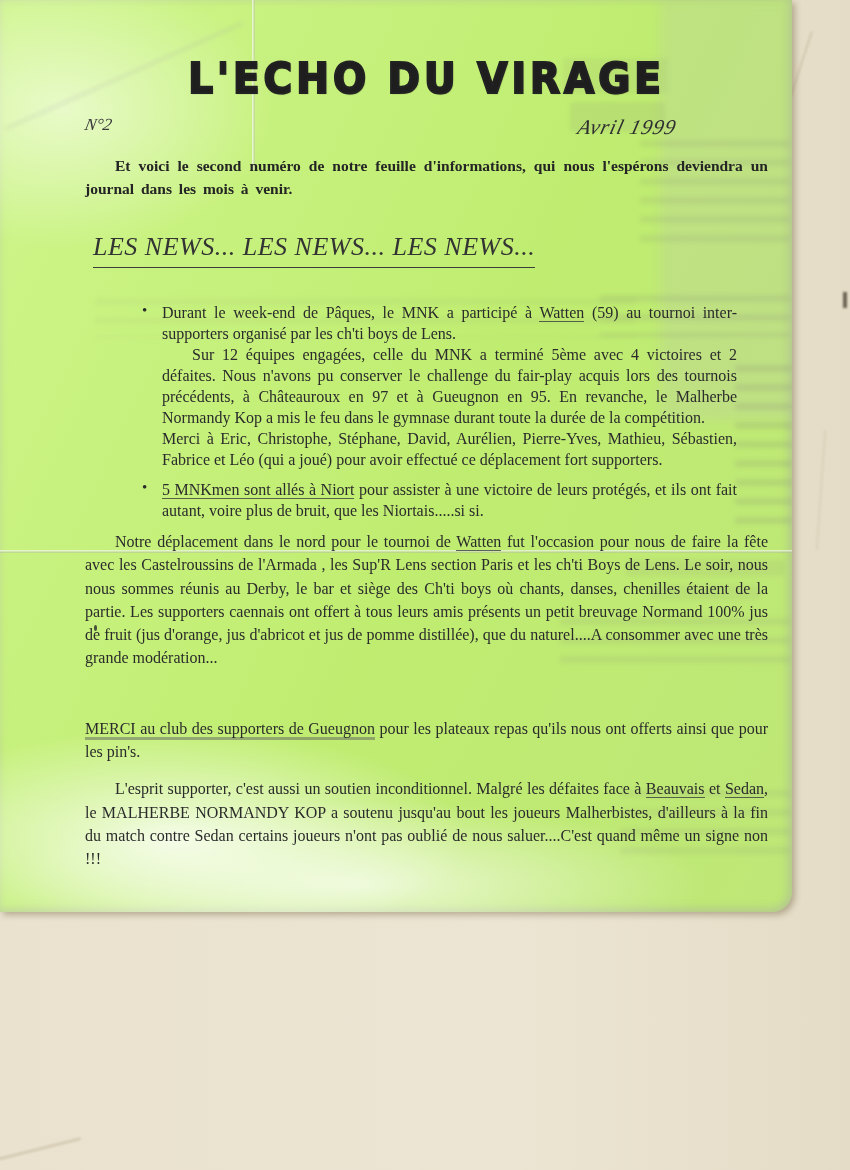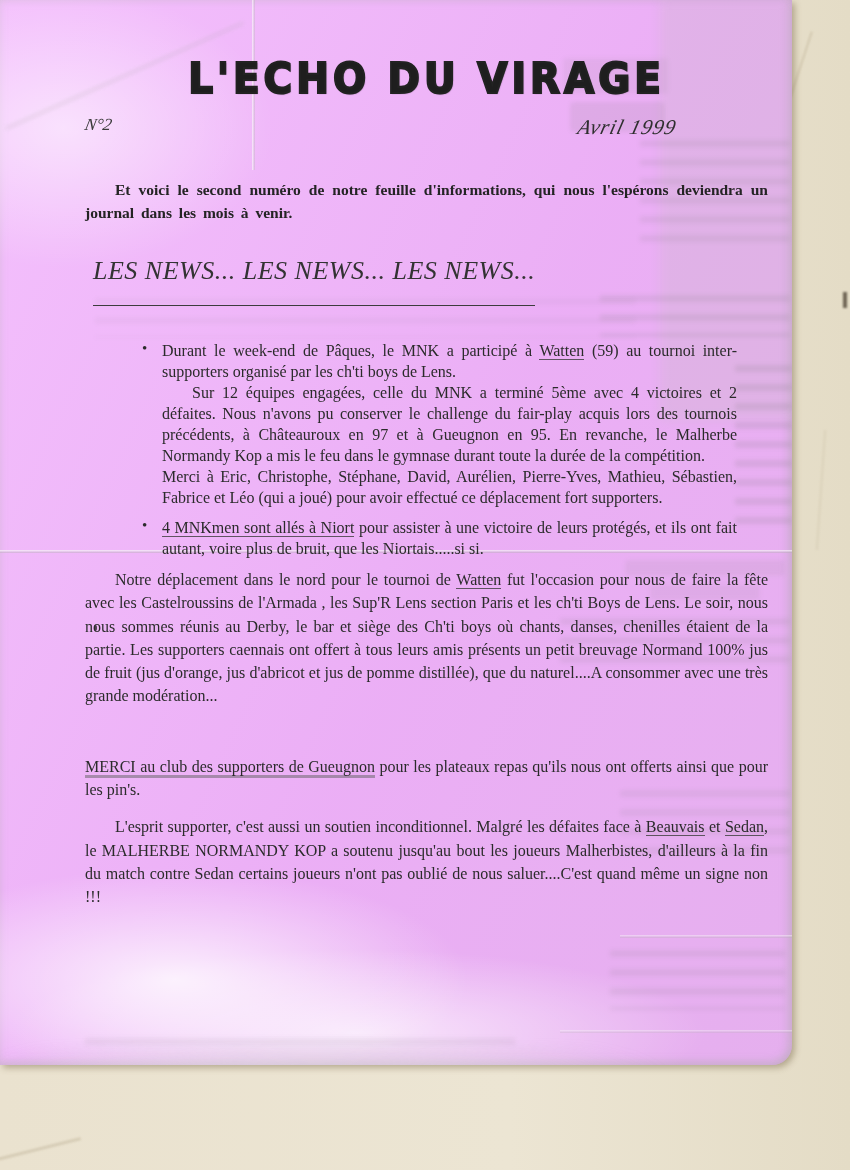--- a/index.html
+++ b/index.html
@@ -7,22 +7,22 @@
     width:850px;height:1170px;overflow:hidden;position:relative;
     background:#e7dfcc;
     font-family:"Liberation Serif","DejaVu Serif",serif;
   }
   
   .scan-bg{position:absolute;inset:0;
     background:linear-gradient(to right,#eae2cf 0%,#ece5d3 60%,#e4dcc6 100%);}
   .bg-crease{position:absolute;background:rgba(150,135,100,.25);filter:blur(1px);}
   
   .paper{
-    position:absolute;left:0;top:0;width:792px;height:1065px;
-    background:#f0abfc;
+    position:absolute;left:0;top:0;width:792px;height:912px;
+    background:#bef264;
     border-bottom-right-radius:20px;
     box-shadow:3px 3px 6px rgba(120,105,70,.45), inset -4px 0 8px rgba(160,160,158,.35), inset 0 -4px 8px rgba(170,170,168,.3);
     overflow:hidden;
   }
   .texture{position:absolute;inset:0;pointer-events:none;
     background:
       radial-gradient(ellipse 420px 160px at 22% 92%, rgba(255,255,255,.8), rgba(255,255,255,0) 70%),
       radial-gradient(ellipse 500px 120px at 45% 97%, rgba(255,255,255,.7), rgba(255,255,255,0) 70%),
       radial-gradient(ellipse 300px 200px at 8% 12%, rgba(255,255,255,.55), rgba(255,255,255,0) 70%),
       linear-gradient(115deg, rgba(255,255,255,.25) 0%, rgba(200,200,198,.12) 55%, rgba(190,190,188,.22) 100%);
@@ -54,26 +54,26 @@
     font-weight:bold;font-size:39px;letter-spacing:4px;color:#1e1e1e;
     -webkit-text-stroke:2px #222;
     transform:scaleY(1.1);
     text-shadow:1px 1px 1px rgba(30,30,30,.55);
     white-space:nowrap;
   }
   .meta-row{display:flex;justify-content:space-between;align-items:flex-start;
     margin-top:14px;padding-right:92px;}
   .issue-no{font-style:italic;font-size:17px;transform:skewX(-12deg);color:#3a3a3a;}
   .issue-date{font-style:italic;font-size:21px;transform:skewX(-14deg);color:#2f2f2f;letter-spacing:1px;}
-  .intro{margin:38px 0 0 0;font-weight:bold;font-size:15.5px;line-height:23px;
+  .intro{margin:14px 0 0 0;font-weight:bold;font-size:15.5px;line-height:23px;
     text-align:justify;text-indent:30px;word-spacing:3px;color:#242424;}
   .section-heading{
     margin:32px 0 0 8px;display:table;
     font-style:italic;font-weight:normal;font-size:26px;letter-spacing:.5px;
-    color:#333;border-bottom:1.5px solid #3c3c3c;padding-bottom:19px;
+    color:#333;border-bottom:1.5px solid #3c3c3c;padding-bottom:5px;
   }
   .bullets{list-style:none;margin:34px 31px 0 0;padding:0 0 0 57px;}
   .bullets li{position:relative;margin:0 0 9px 20px;}
   .bullets li::before{content:"•";position:absolute;left:-20px;top:0;font-size:15px;color:#2b2b2b;}
   .para{margin:0;font-size:16px;text-align:justify;color:#2b2b2b;}
   .bullets .para{line-height:21px;}
   .section-para{line-height:23.3px;margin-top:6px;}
   .indent{text-indent:30px;}
   .u1{border-bottom:1.5px solid rgba(60,60,60,.8);}
   .u2{border-bottom:3px solid rgba(95,95,95,.5);}
@@ -129,21 +129,21 @@
     <p class="intro">Et voici le second numéro de notre feuille d'informations, qui nous l'espérons deviendra un journal dans les mois à venir.</p>
     <main>
         <h2 class="section-heading">LES NEWS... LES NEWS... LES NEWS...</h2>
         <ul class="bullets">
           <li>
             <p class="para"><span>Durant le week-end de Pâques, le MNK a participé à </span><span class="u1">Watten</span><span> (59) au tournoi inter-supporters organisé par les ch'ti boys de Lens.</span></p>
             <p class="para indent"><span>Sur 12 équipes engagées, celle du MNK a terminé 5ème avec 4 victoires et 2 défaites. Nous n'avons pu conserver le challenge du fair-play acquis lors des tournois précédents, à Châteauroux en 97 et à Gueugnon en 95. En revanche, le Malherbe Normandy Kop a mis le feu dans le gymnase durant toute la durée de la compétition.</span></p>
             <p class="para"><span>Merci à Eric, Christophe, Stéphane, David, Aurélien, Pierre-Yves, Mathieu, Sébastien, Fabrice et Léo (qui a joué) pour avoir effectué ce déplacement fort supporters.</span></p>
           </li>
           <li>
-            <p class="para"><span class="u1">4 MNKmen sont allés à Niort</span><span> pour assister à une victoire de leurs protégés, et ils ont fait autant, voire plus de bruit, que les Niortais.....si si.</span></p>
+            <p class="para"><span class="u1">5 MNKmen sont allés à Niort</span><span> pour assister à une victoire de leurs protégés, et ils ont fait autant, voire plus de bruit, que les Niortais.....si si.</span></p>
           </li>
         </ul>
         <p class="para indent section-para s1p0"><span>Notre déplacement dans le nord pour le tournoi de </span><span class="u1">Watten</span><span> fut l'occasion pour nous de faire la fête avec les Castelroussins de l'Armada , les Sup'R Lens section Paris et les ch'ti Boys de Lens. Le soir, nous nous sommes réunis au Derby, le bar et siège des Ch'ti boys où chants, danses, chenilles étaient de la partie. Les supporters caennais ont offert à tous leurs amis présents un petit breuvage Normand 100% jus de fruit (jus d'orange, jus d'abricot et jus de pomme distillée), que du naturel....A consommer avec une très grande modération...</span></p>
         <p class="para section-para s1p1"><span class="u2">MERCI au club des supporters de Gueugnon</span><span> pour les plateaux repas qu'ils nous ont offerts ainsi que pour les pin's.</span></p>
         <p class="para indent section-para s1p2"><span>L'esprit supporter, c'est aussi un soutien inconditionnel. Malgré les défaites face à </span><span class="u1">Beauvais</span><span> et </span><span class="u1">Sedan</span><span>, le MALHERBE NORMANDY KOP a soutenu jusqu'au bout les joueurs Malherbistes, d'ailleurs à la fin du match contre Sedan certains joueurs n'ont pas oublié de nous saluer....C'est quand même un signe  non !!!</span></p>
       </main>
   </div>
 </div>
 
 </body></html>

